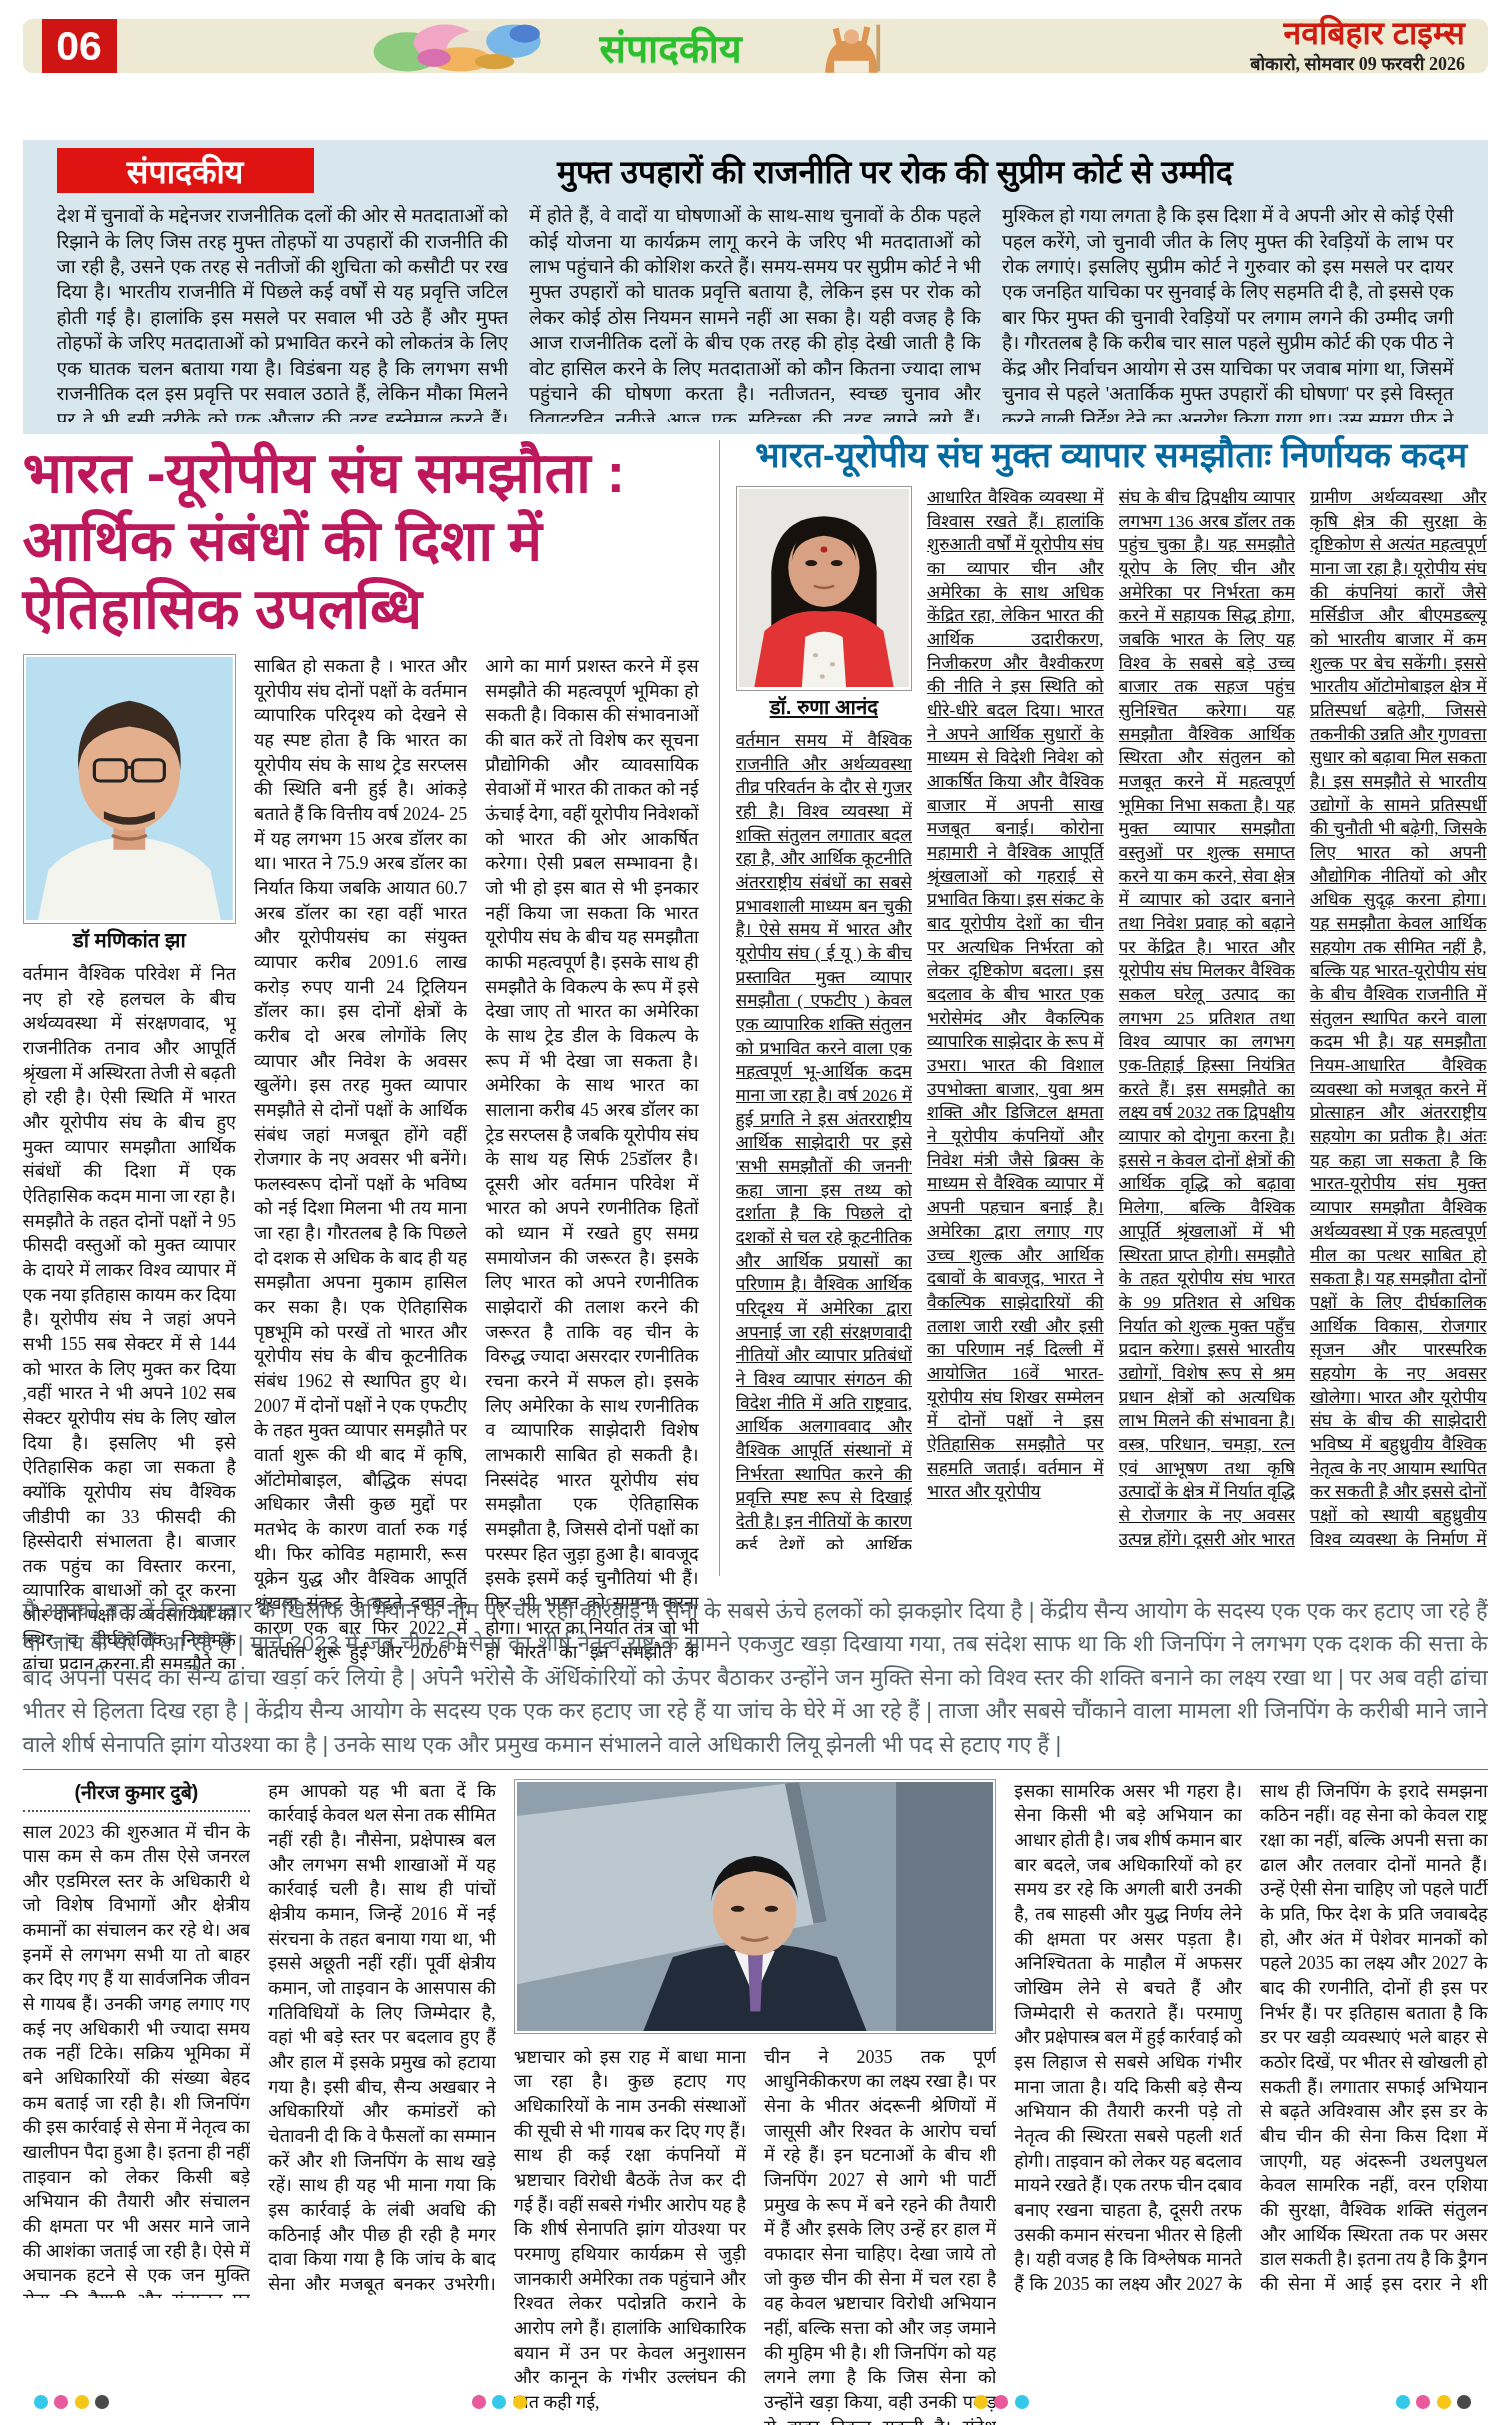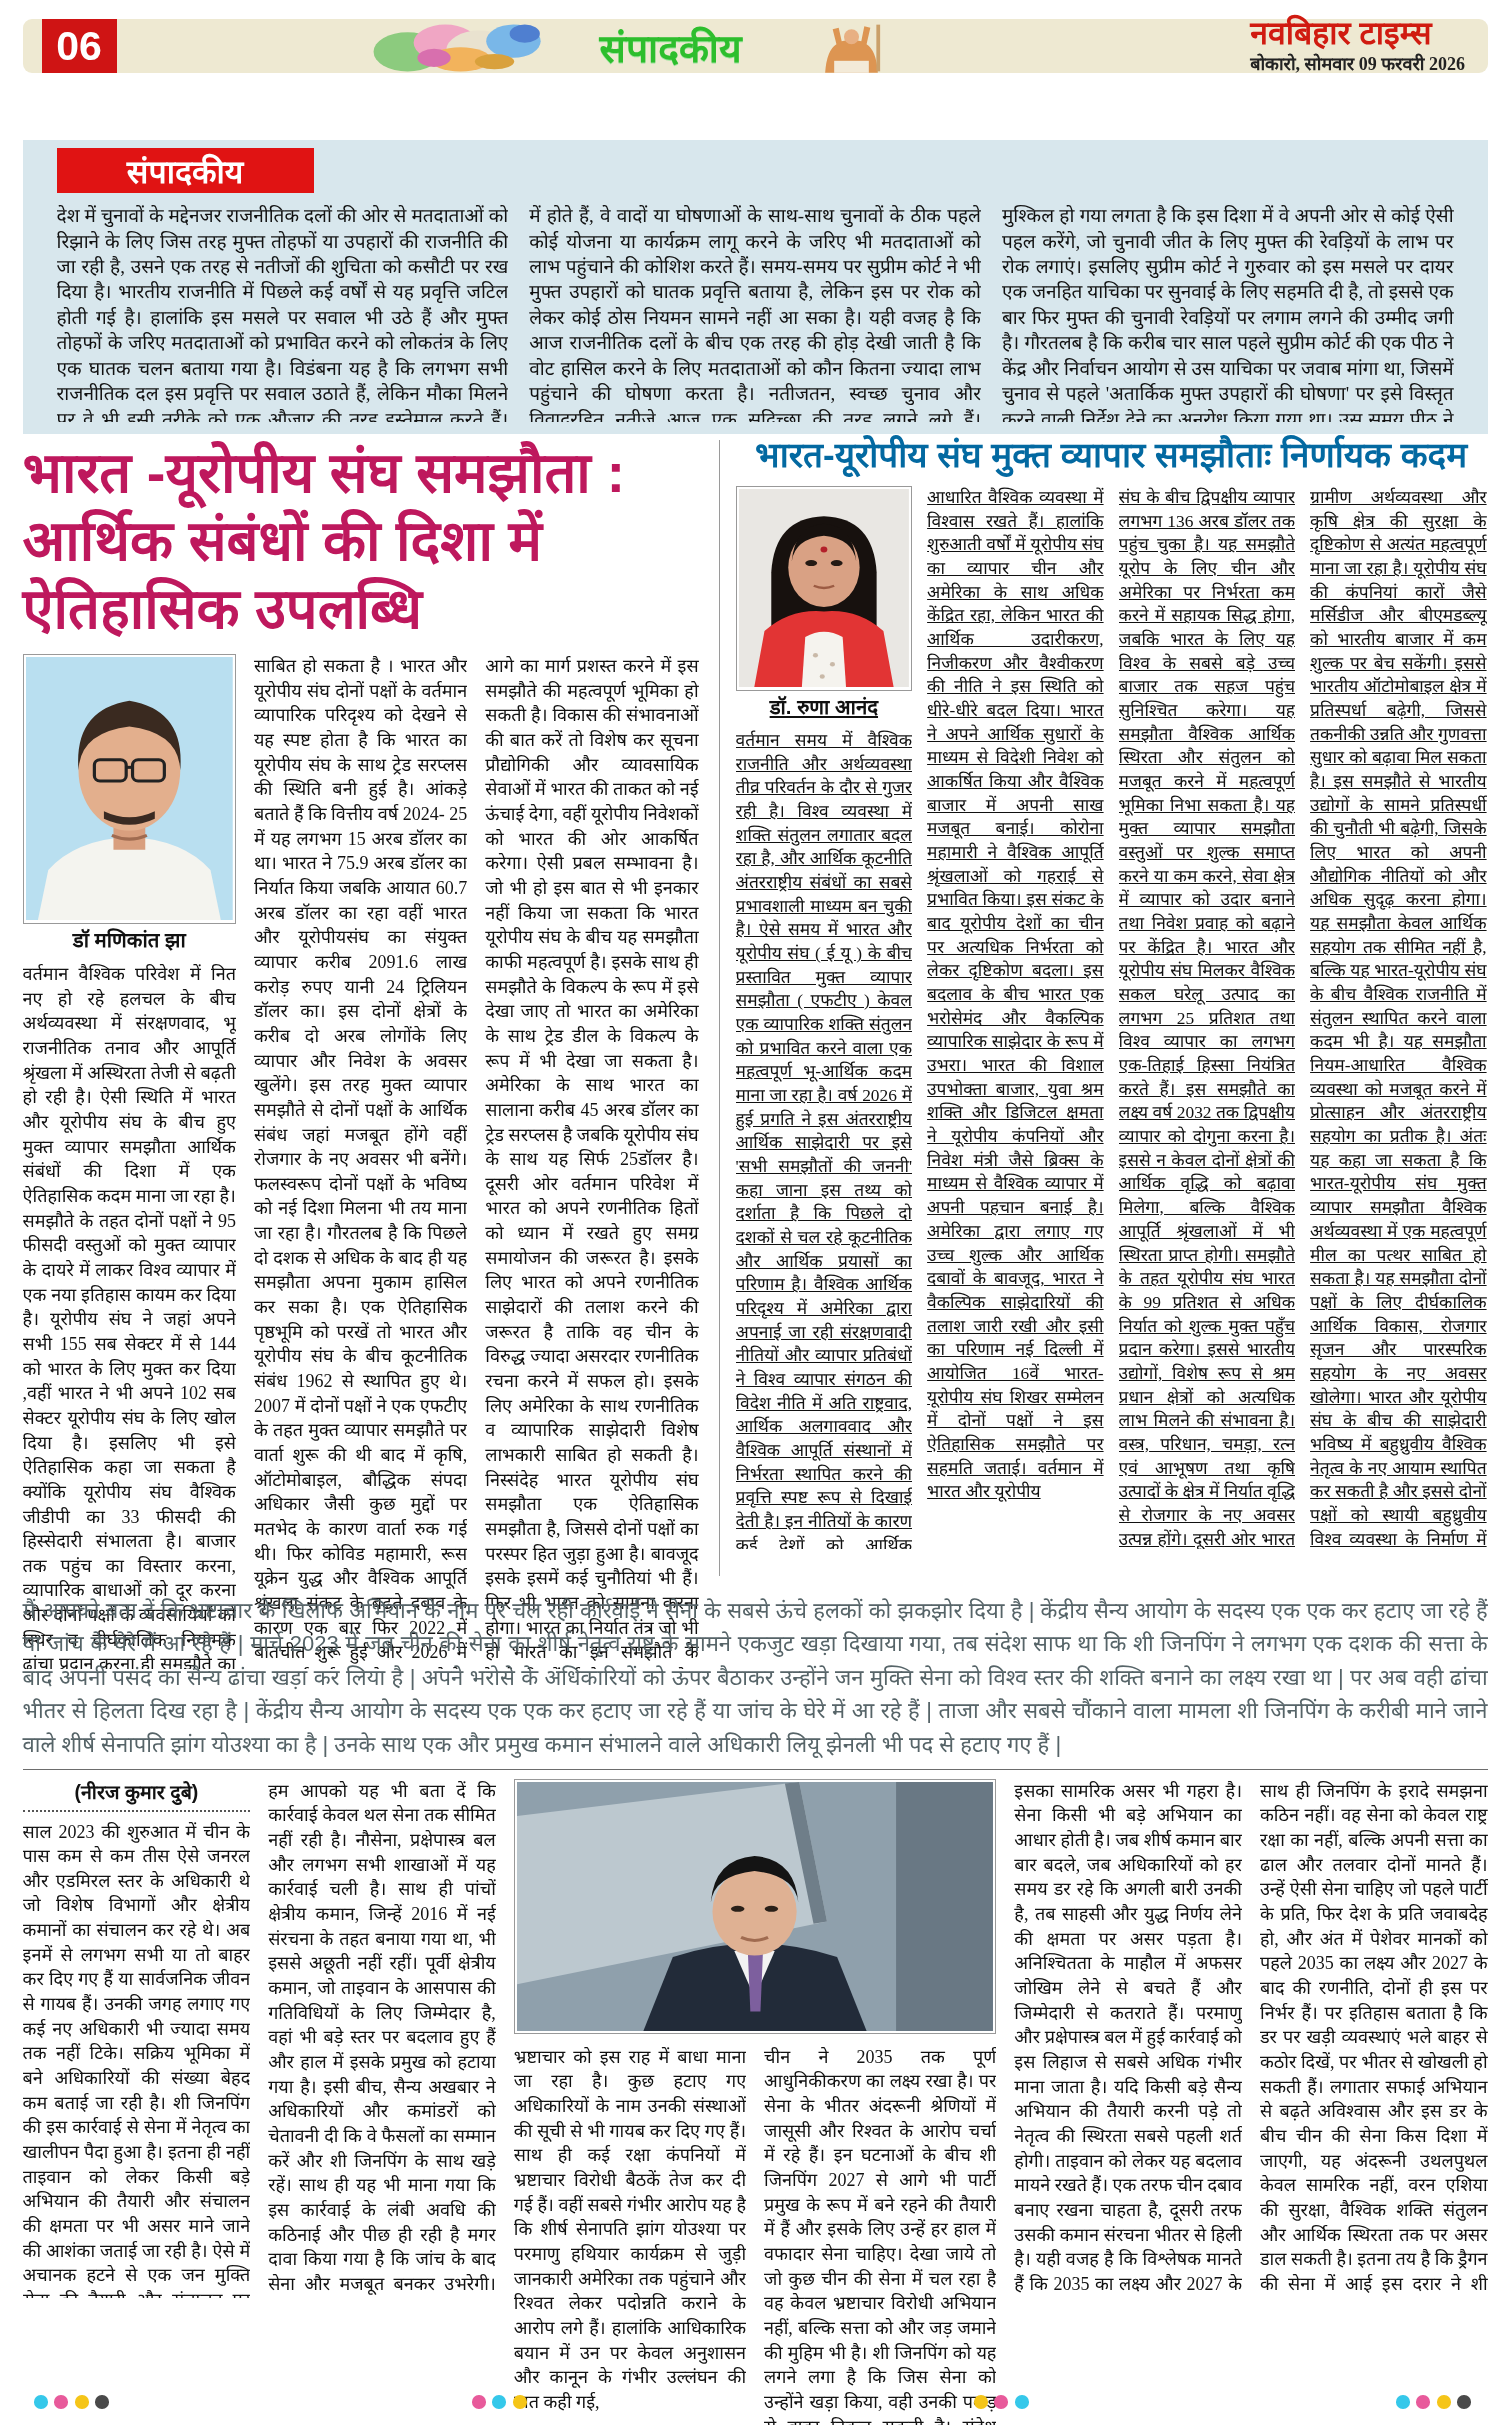--- a/index.html
+++ b/index.html
@@ -8,21 +8,21 @@
   
   .masthead{position:absolute;top:19px;left:22.6px;width:1465px;height:54px;background:#eee9d2;
             display:flex;align-items:center;border-radius:9px;}
   .pagenum{width:75px;height:54px;margin-left:19px;background:#cf1414;color:#fff;
            font-family:"Liberation Sans",sans-serif;font-weight:bold;font-size:41px;
            display:flex;align-items:center;justify-content:center;}
   .collage{margin-left:249px;}
   .section-title{margin-left:45px;color:#2dbe2d;font-family:"Liberation Sans",sans-serif;
                  font-weight:bold;font-size:39px;text-shadow:0 0.8px 0 #9de29d;}
   .chhath{margin-left:53px;}
-  .mast-right{margin-left:auto;margin-right:22.6px;text-align:left;}
+  .mast-right{margin-left:auto;margin-right:22.6px;text-align:right;}
   .paper-name{color:#d01b10;font-family:"Liberation Sans",sans-serif;font-weight:bold;font-size:32px;line-height:1.05;}
   .dateline{font-size:18px;font-weight:bold;color:#222;margin-top:1px;}
   
   .editorial{position:absolute;top:140px;left:22.6px;width:1465px;height:294px;background:#d8e7ed;}
   .ed-top{display:flex;align-items:center;padding:7.5px 34px 0 34px;}
   .ed-label{background:#e01313;color:#fff;font-family:"Liberation Sans",sans-serif;font-weight:bold;
             font-size:32px;width:257px;height:45px;display:flex;align-items:center;justify-content:center;
             flex:0 0 auto;}
   .ed-headline{flex:1;text-align:center;font-family:"Liberation Sans",sans-serif;font-weight:bold;
                font-size:32px;margin:0 0 0 22.6px;color:#000;}
@@ -98,20 +98,21 @@
 
     <div class="mast-right">
       <div class="paper-name">नवबिहार टाइम्स</div>
       <div class="dateline">बोकारो, सोमवार 09 फरवरी 2026</div>
     </div>
   </header>
 
   <section class="editorial">
     <div class="ed-top">
       <div class="ed-label">संपादकीय</div>
+      <h1 class="ed-headline">मुफ्त उपहारों की राजनीति पर रोक की सुप्रीम कोर्ट से उम्मीद</h1>
     </div>
     <div class="ed-cols">
       <p class="col">देश में चुनावों के मद्देनजर राजनीतिक दलों की ओर से मतदाताओं को रिझाने के लिए जिस तरह मुफ्त तोहफों या उपहारों की राजनीति की जा रही है, उसने एक तरह से नतीजों की शुचिता को कसौटी पर रख दिया है। भारतीय राजनीति में पिछले कई वर्षों से यह प्रवृत्ति जटिल होती गई है। हालांकि इस मसले पर सवाल भी उठे हैं और मुफ्त तोहफों के जरिए मतदाताओं को प्रभावित करने को लोकतंत्र के लिए एक घातक चलन बताया गया है। विडंबना यह है कि लगभग सभी राजनीतिक दल इस प्रवृत्ति पर सवाल उठाते हैं, लेकिन मौका मिलने पर वे भी इसी तरीके को एक औजार की तरह इस्तेमाल करते हैं। खासतौर पर जो दल या गठबंधन सत्ता</p>
       <p class="col">में होते हैं, वे वादों या घोषणाओं के साथ-साथ चुनावों के ठीक पहले कोई योजना या कार्यक्रम लागू करने के जरिए भी मतदाताओं को लाभ पहुंचाने की कोशिश करते हैं। समय-समय पर सुप्रीम कोर्ट ने भी मुफ्त उपहारों को घातक प्रवृत्ति बताया है, लेकिन इस पर रोक को लेकर कोई ठोस नियमन सामने नहीं आ सका है। यही वजह है कि आज राजनीतिक दलों के बीच एक तरह की होड़ देखी जाती है कि वोट हासिल करने के लिए मतदाताओं को कौन कितना ज्यादा लाभ पहुंचाने की घोषणा करता है। नतीजतन, स्वच्छ चुनाव और विवादरहित नतीजे आज एक सदिच्छा की तरह लगने लगे हैं। राजनीतिक दलों से यह उम्मीद करना</p>
       <p class="col">मुश्किल हो गया लगता है कि इस दिशा में वे अपनी ओर से कोई ऐसी पहल करेंगे, जो चुनावी जीत के लिए मुफ्त की रेवड़ियों के लाभ पर रोक लगाएं। इसलिए सुप्रीम कोर्ट ने गुरुवार को इस मसले पर दायर एक जनहित याचिका पर सुनवाई के लिए सहमति दी है, तो इससे एक बार फिर मुफ्त की चुनावी रेवड़ियों पर लगाम लगने की उम्मीद जगी है। गौरतलब है कि करीब चार साल पहले सुप्रीम कोर्ट की एक पीठ ने केंद्र और निर्वाचन आयोग से उस याचिका पर जवाब मांगा था, जिसमें चुनाव से पहले 'अतार्किक मुफ्त उपहारों की घोषणा' पर इसे विस्तृत करने वाली निर्देश देने का अनुरोध किया गया था। उस समय पीठ ने इसे गंभीर मुद्दा करार दिया था कि क्या किसी पार्टी ने चुनाव जीतने के बाद अपनी घोषणा के मुताबिक मुफ्त उपहार योजना या कार्यक्रम के जरिए मतदाताओं को लाभ पहुंचाई है, तो उसकी जीत को किस तरह स्वच्छ और स्वतंत्र कहा जाएगा?</p>
     </div>
   </section>
 
   <section class="mid">
     <div class="vrule"></div>

